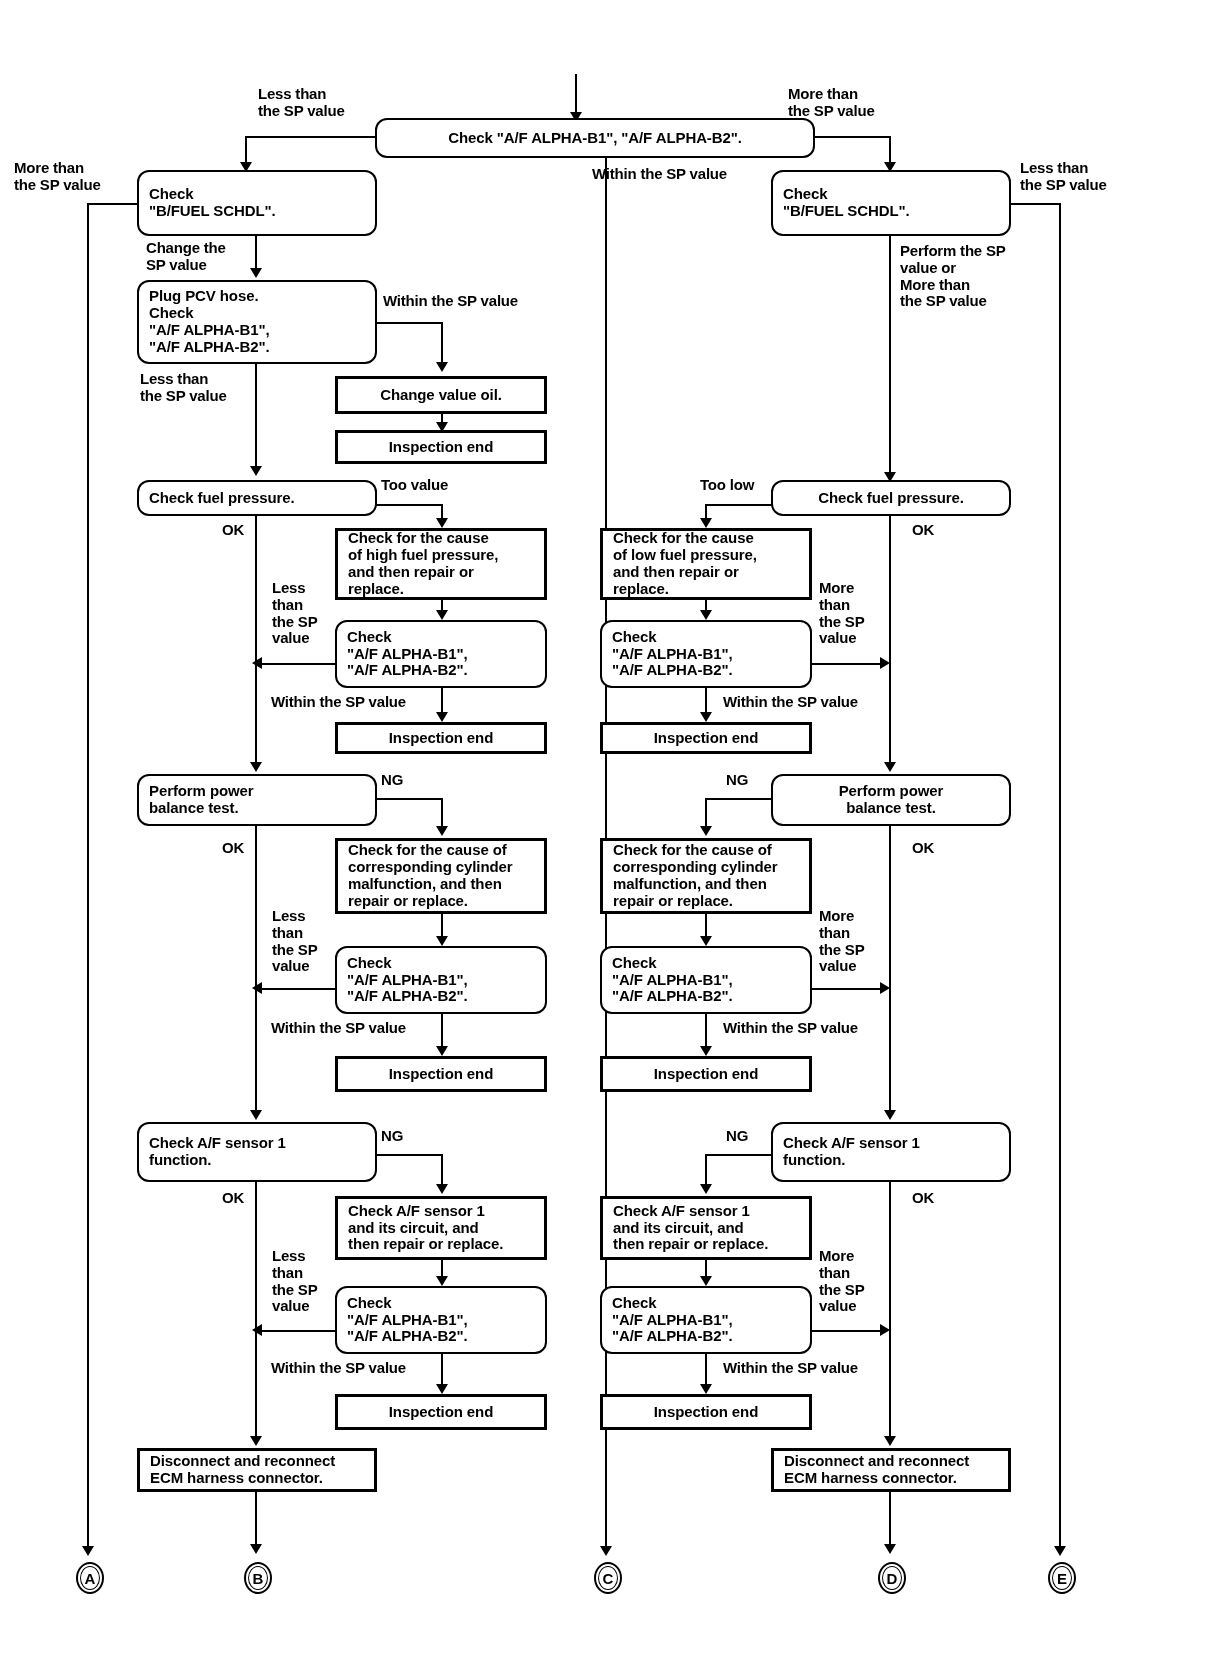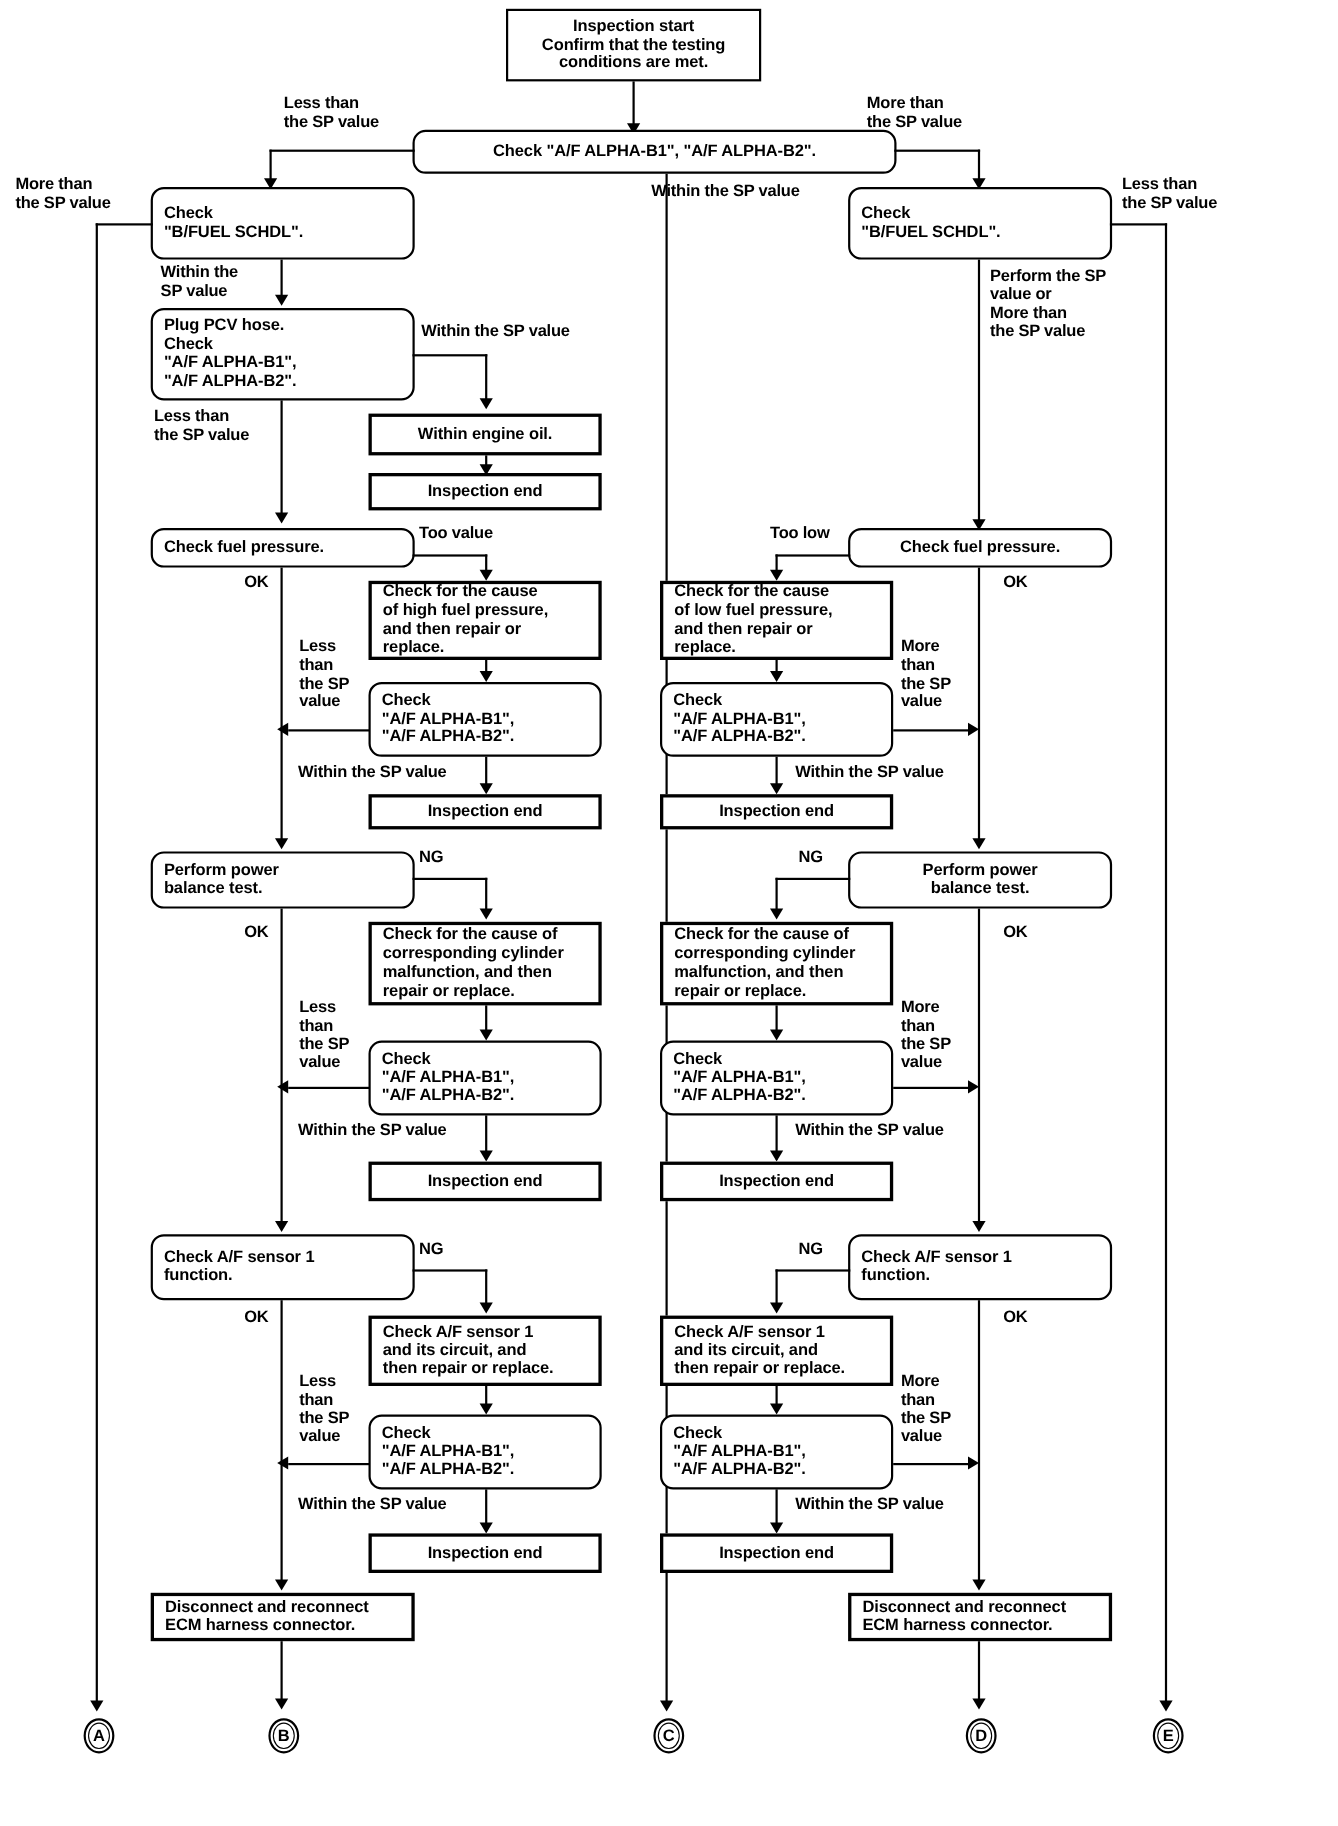--- a/index.html
+++ b/index.html
@@ -26,25 +26,20 @@
         background:#fff;}
   .conn .inner{position:absolute;left:2px;top:2px;right:2px;bottom:2px;border:1.5px solid #000;
         border-radius:50%;}
   .conn span{position:relative;z-index:2;}
 </style>
 </head>
 <body>
 
 <div id="page">
 
-  <div class="node center" style="left:460px;top:8px;width:232px;height:66px;">
-    <div class="txt">Inspection start
-Confirm that the testing
-conditions are met.</div>
-  </div>
   <div class="ln vl" style="left:575px;top:74px;height:44px;"></div>
   <div class="arw down" style="left:570px;top:112px;"></div>
 
   <div class="node rounded center" style="left:375px;top:118px;width:440px;height:40px;">
     <div class="txt">Check "A/F ALPHA-B1", "A/F ALPHA-B2".</div>
   </div>
 
   <div class="lbl" style="left:258px;top:86px;">Less than
 the SP value</div>
   <div class="ln hl" style="left:245px;top:136px;width:132px;"></div>
@@ -65,39 +60,39 @@
     <div class="txt">Check
 "B/FUEL SCHDL".</div>
   </div>
 
   <div class="lbl" style="left:14px;top:160px;">More than
 the SP value</div>
   <div class="ln hl" style="left:87px;top:203px;width:52px;"></div>
   <div class="ln vl" style="left:87px;top:203px;height:1349px;"></div>
   <div class="arw down" style="left:82px;top:1546px;"></div>
 
-  <div class="lbl" style="left:146px;top:240px;">Within the
+  <div class="lbl" style="left:146px;top:240px;">Change the
 SP value</div>
   <div class="ln vl" style="left:255px;top:236px;height:38px;"></div>
   <div class="arw down" style="left:250px;top:268px;"></div>
 
   <div class="node rounded" style="left:137px;top:280px;width:240px;height:84px;">
     <div class="txt">Plug PCV hose.
 Check
 "A/F ALPHA-B1",
 "A/F ALPHA-B2".</div>
   </div>
 
   <div class="lbl" style="left:383px;top:293px;">Within the SP value</div>
   <div class="ln hl" style="left:375px;top:322px;width:68px;"></div>
   <div class="ln vl" style="left:441px;top:322px;height:46px;"></div>
   <div class="arw down" style="left:436px;top:362px;"></div>
 
   <div class="node thick center" style="left:335px;top:376px;width:212px;height:38px;">
-    <div class="txt">Within engine oil.</div>
+    <div class="txt">Change value oil.</div>
   </div>
   <div class="ln vl" style="left:441px;top:414px;height:14px;"></div>
   <div class="arw down" style="left:436px;top:422px;"></div>
   <div class="node thick center" style="left:335px;top:430px;width:212px;height:34px;">
     <div class="txt">Inspection end</div>
   </div>
 
   <div class="lbl" style="left:140px;top:371px;">Less than
 the SP value</div>
   <div class="ln vl" style="left:255px;top:364px;height:108px;"></div>

